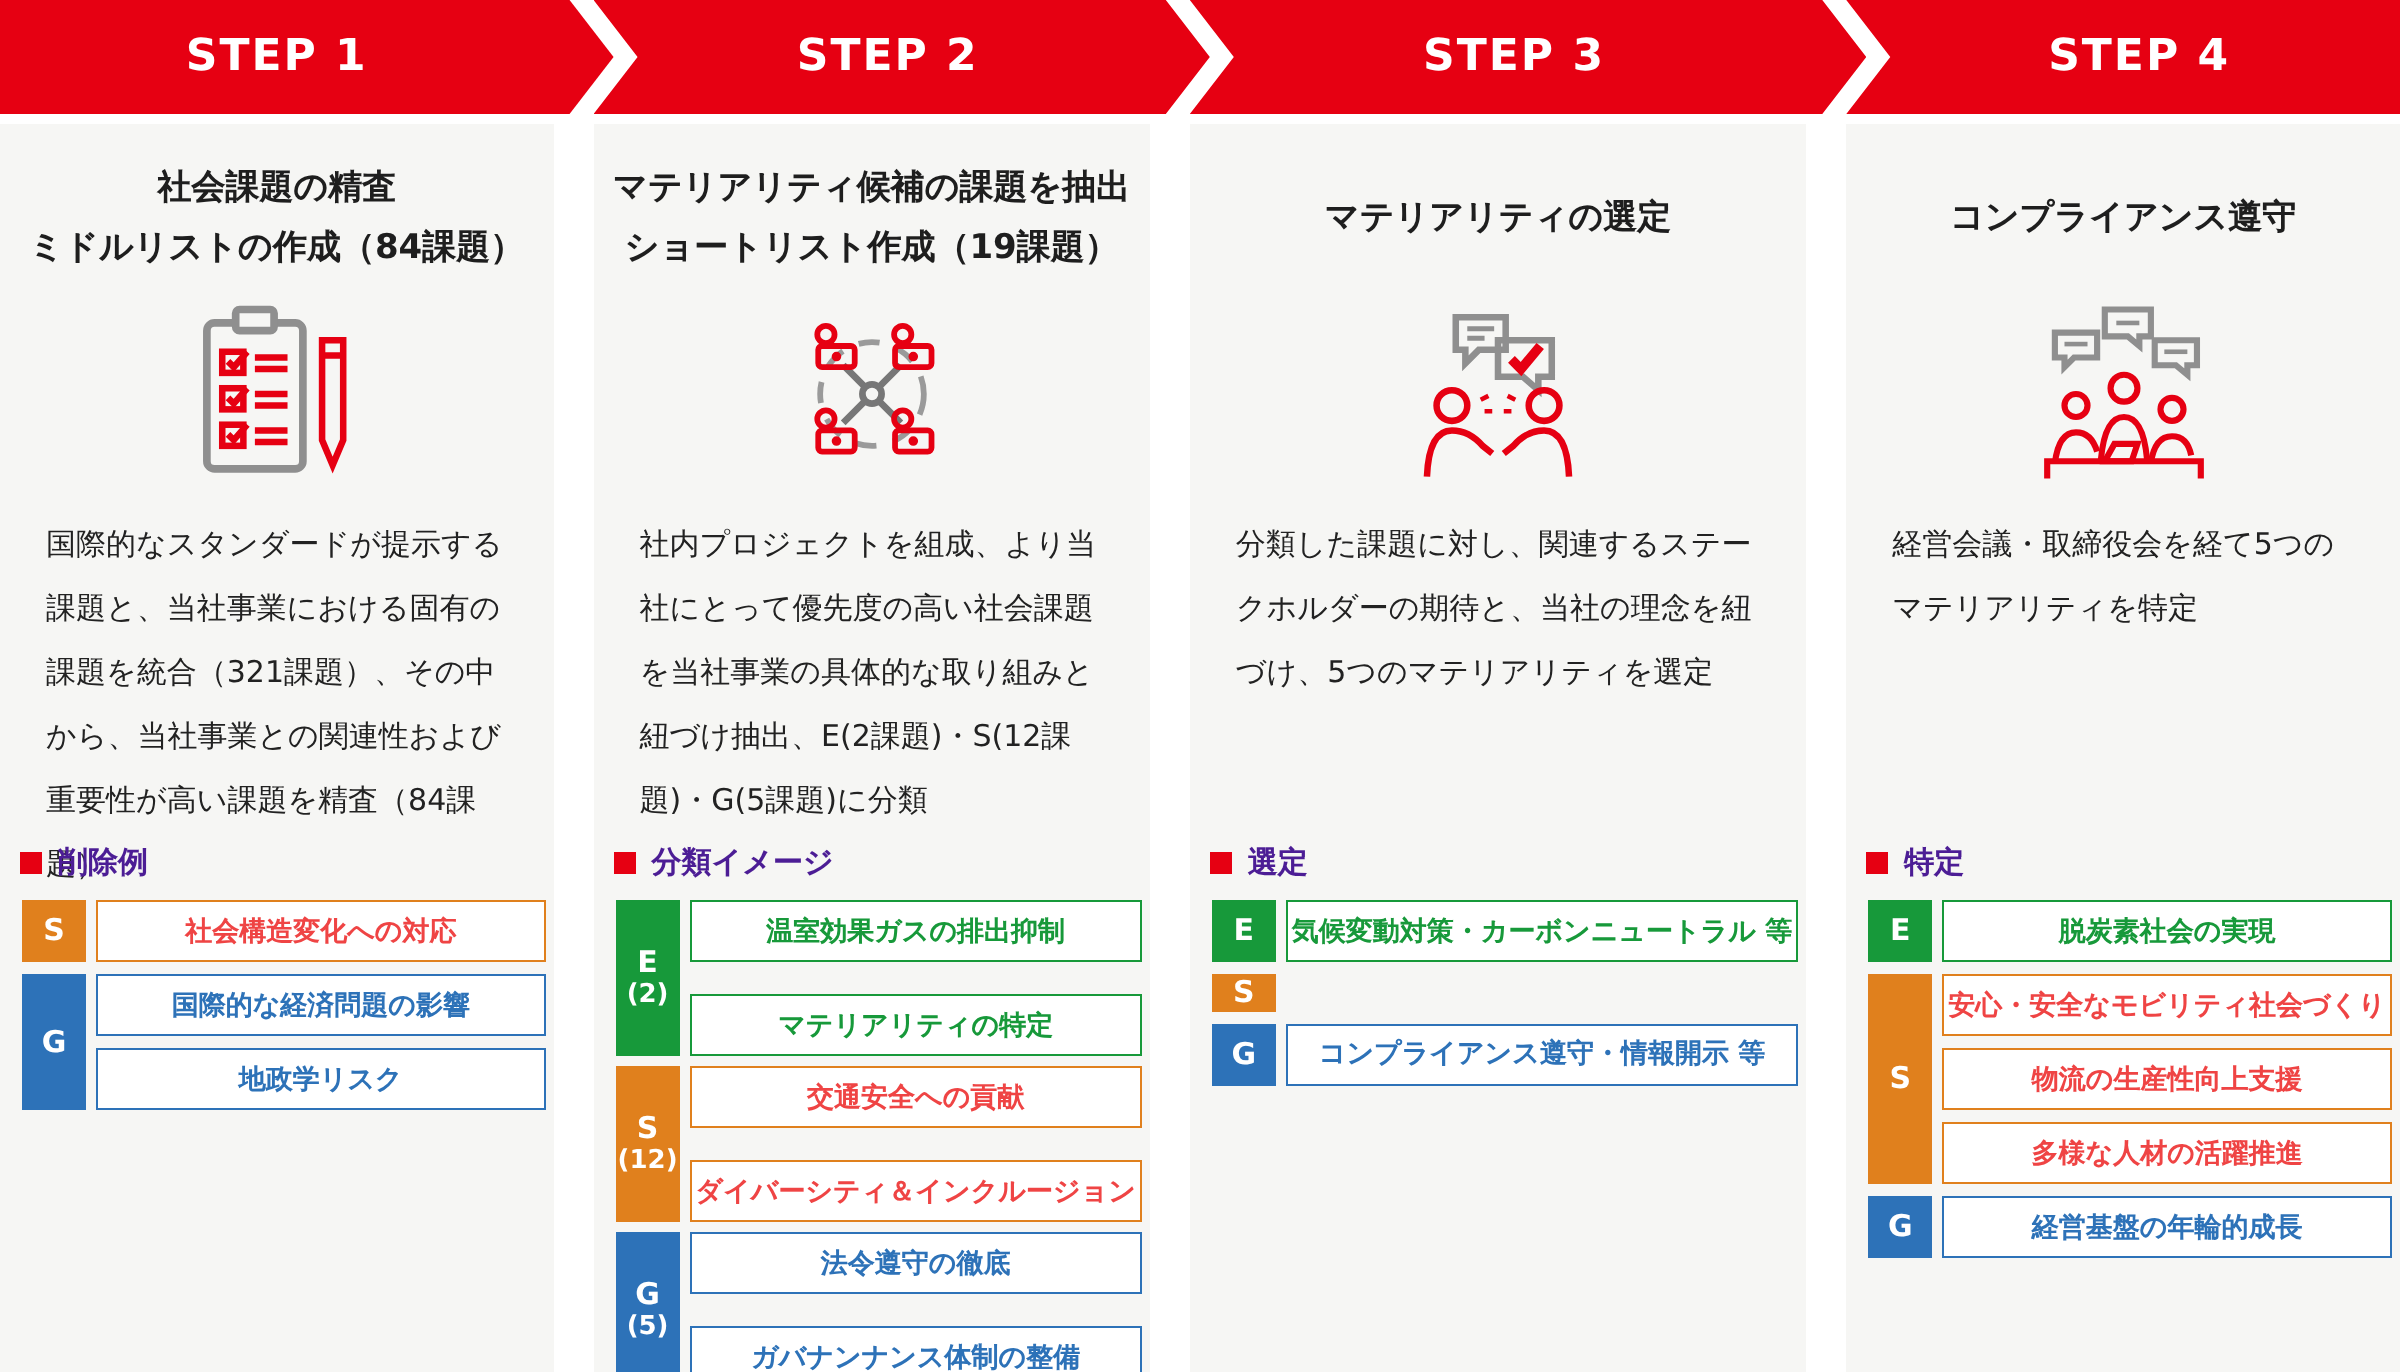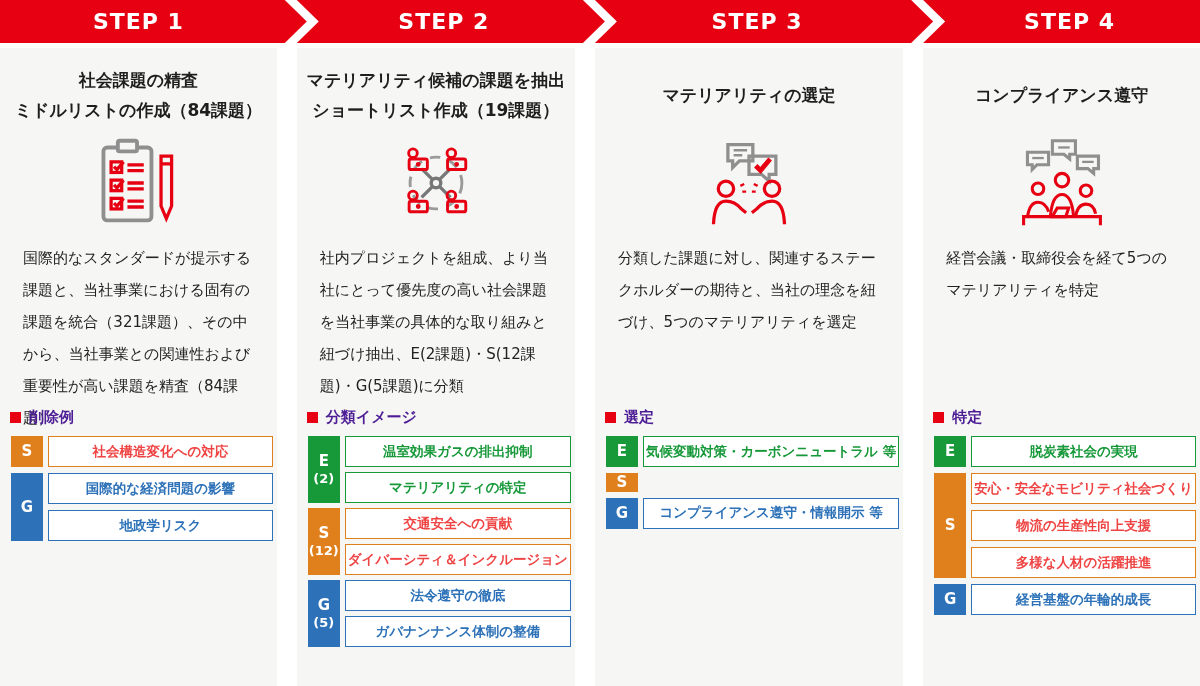--- a/index.html
+++ b/index.html
@@ -4,21 +4,21 @@
 <style>
   html,body{margin:0;padding:0;}
   body{
     width:1200px;height:686px;background:#ffffff;
     font-family:"DejaVu Sans","Liberation Sans",sans-serif;
     overflow:hidden;position:relative;
   }
   .board{display:grid;grid-template-columns:repeat(4,1fr);column-gap:20px;width:1200px;height:686px;}
   .col{display:flex;flex-direction:column;position:relative;}
   .banner{
-    height:43px;background:#e60012;color:#fff;font-weight:bold;font-size:22px;letter-spacing:1px;
+    height:57px;background:#e60012;color:#fff;font-weight:bold;font-size:22px;letter-spacing:1px;
     display:flex;align-items:center;justify-content:center;flex:0 0 auto;position:relative;z-index:2;
   }
   .col1 .banner{width:calc(100% + 30px);clip-path:polygon(0 0,calc(100% - 22px) 0,100% 50%,calc(100% - 22px) 100%,0 100%);padding-right:30px;box-sizing:border-box;}
   .col2 .banner,.col3 .banner{width:calc(100% + 30px);clip-path:polygon(0 0,calc(100% - 22px) 0,100% 50%,calc(100% - 22px) 100%,0 100%,22px 50%);padding-right:14px;box-sizing:border-box;align-items:center;}
   .col4 .banner{width:100%;clip-path:polygon(0 0,100% 0,100% 100%,0 100%,22px 50%);padding-left:16px;box-sizing:border-box;}
   .card{flex:1;margin-top:5px;background:#f6f6f4;display:flex;flex-direction:column;padding:10px 0 8px;box-sizing:border-box;}
   .title{
     min-height:66px;display:flex;flex-direction:column;justify-content:center;align-items:center;
     text-align:center;font-weight:bold;font-size:17px;line-height:30px;color:#1e1e1e;padding:4px 4px 0;
   }
@@ -28,21 +28,21 @@
   .bullet{width:11px;height:11px;background:#e60012;flex:0 0 auto;}
   .list{display:flex;flex-direction:column;gap:6px;padding:0 4px 6px 11px;}
   .dense .list{gap:5px;}
   .group{display:flex;gap:5px;align-items:stretch;}
   .badge{
     width:32px;flex:0 0 32px;color:#fff;font-weight:bold;font-size:15px;line-height:1.25;
     display:flex;flex-direction:column;align-items:center;justify-content:center;text-align:center;
   }
   .badge .b2{font-size:13px;font-weight:bold;}
   .items{flex:1;display:flex;flex-direction:column;gap:6px;}
-  .dense .items{gap:5px;}
+  .dense .items{gap:16px;}
   .item{
     background:#fff;border:1px solid;height:31px;box-sizing:border-box;
     display:flex;align-items:center;justify-content:center;
     font-weight:bold;font-size:13.5px;padding:0 2px;white-space:nowrap;
   }
   .c-green  .badge{background:#17993a;}
   .c-orange .badge{background:#e0801d;}
   .c-blue   .badge{background:#2d72b8;}
   .c-green  .item{border-color:#17993a;color:#17993a;}
   .c-orange .item{border-color:#e0801d;color:#ef4444;}

